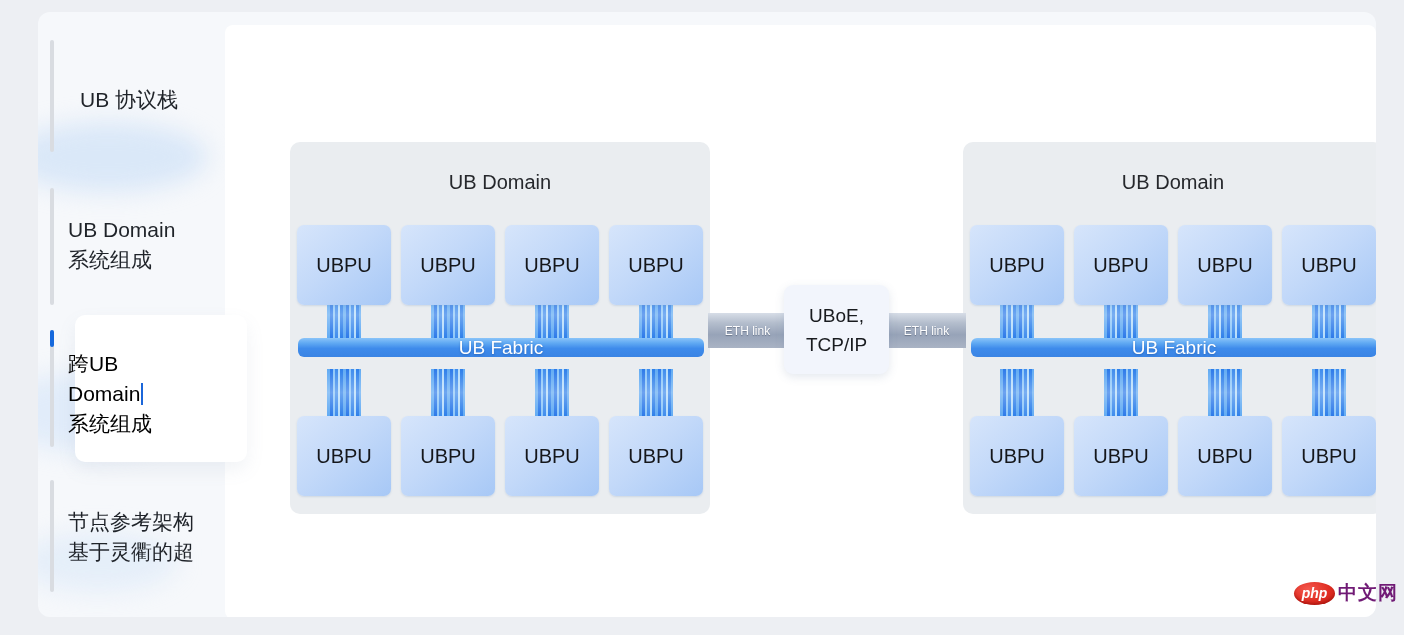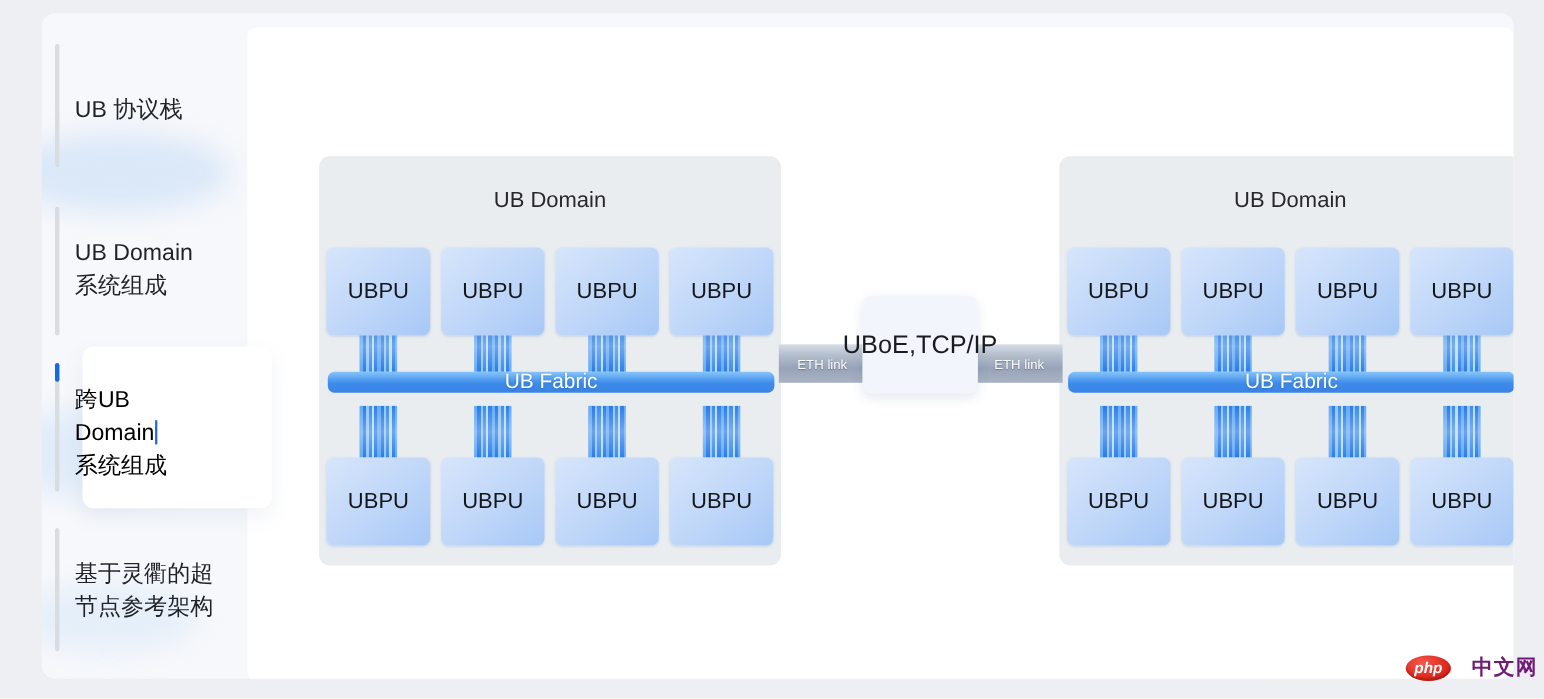--- a/index.html
+++ b/index.html
@@ -27,21 +27,21 @@
   .rail.r4 { left:12px; top:468px; height:112px; }
   .rail-accent { position:absolute; left:0; top:0; width:4px; height:17px;
                  border-radius:2px; background:#1668dc; }
 
   .active-card { position:absolute; left:37px; top:303px; width:172px; height:147px;
                  background:#ffffff; border-radius:10px;
                  box-shadow:0 8px 18px rgba(120,140,170,.10); }
 
   .nav-label { position:absolute; left:30px; font-size:21px; line-height:30px;
                color:#1f2329; cursor:default; }
-  .nav-label.n1 { top:73px; }
+  .nav-label.n1 { top:73px;margin-left:12px; }
   .nav-label.n2 { top:203px; }
   .nav-label.n3 { top:337px; color:#000000; }
   .nav-label.n4 { top:495px; }
 
   .caret { display:inline-block; width:2px; height:22px; background:#1b66d9;
            vertical-align:-4px; margin-left:1px; }
 
   
   .domain { position:absolute; top:117px; width:420px; height:372px;
             background:#eaedf0; border-radius:10px; }
@@ -79,29 +79,29 @@
             display:flex; align-items:center; justify-content:center;
             color:#ffffff; font-size:19px; text-shadow:0 1px 2px rgba(20,60,120,.35); }
 
   .eth { position:absolute; top:288px; width:79px; height:35px; z-index:2;
          background:linear-gradient(180deg,#d7dde7 0%,#b4becd 28%,#97a3b8 62%,#a9b3c4 100%);
          display:flex; align-items:center; justify-content:center;
          color:#fdfdfe; font-size:12px; text-shadow:0 1px 1px rgba(70,80,100,.55); }
   .eth.left  { left:483px; }
   .eth.right { left:662px; }
 
-  .bridge { position:absolute; left:559px; top:244px; width:105px; height:89px; z-index:4;
+  .bridge { position:absolute; left:559px; top:260px; width:105px; height:89px; z-index:4;
             background:#f2f5fc; border-radius:9px;
             box-shadow:0 3px 10px rgba(90,110,150,.16);
-            display:flex; flex-direction:row; align-items:center; justify-content:center;
-            font-size:23px; line-height:29px; color:#191b1f; text-align:center; }
-
-  
-  .logo { position:absolute; right:6px; top:594px; display:flex; align-items:center;
-          gap:19px; z-index:9;text-align:right; }
+            display:flex; flex-direction:column; align-items:center; justify-content:center;
+            font-size:19px; line-height:29px; color:#191b1f; text-align:center; }
+
+  
+  .logo { position:absolute; right:6px; top:580px; display:flex; align-items:center;
+          gap:3px; z-index:9;text-align:right; }
   .logo-badge { width:41px; height:23px; border-radius:50%;
                 background:radial-gradient(ellipse at 35% 30%, #f4574d 0%, #e02d22 55%, #c51d14 100%);
                 color:#fff; font-style:italic; font-weight:bold; font-size:14px;
                 display:flex; align-items:center; justify-content:center;
                 box-shadow:inset 0 -2px 3px rgba(120,0,0,.4); }
   .logo-text { font-size:19px; font-weight:700; color:#701a75; letter-spacing:1px; }
 </style>
 </head>
 <body>
 
@@ -188,21 +188,21 @@
   <div class="nav-label n2">
     <div>UB Domain</div>
     <div>系统组成</div>
   </div>
   <div class="nav-label n3">
     <div>跨UB</div>
     <div><span>Domain</span><span class="caret"></span></div>
     <div>系统组成</div>
   </div>
   <div class="nav-label n4">
+    <div>节点参考架构</div>
     <div>基于灵衢的超</div>
-    <div>节点参考架构</div>
   </div>
 </div>
 
 <div class="logo">
   <div class="logo-badge">php</div>
   <div class="logo-text">中文网</div>
 </div>
 
 </body></html>

